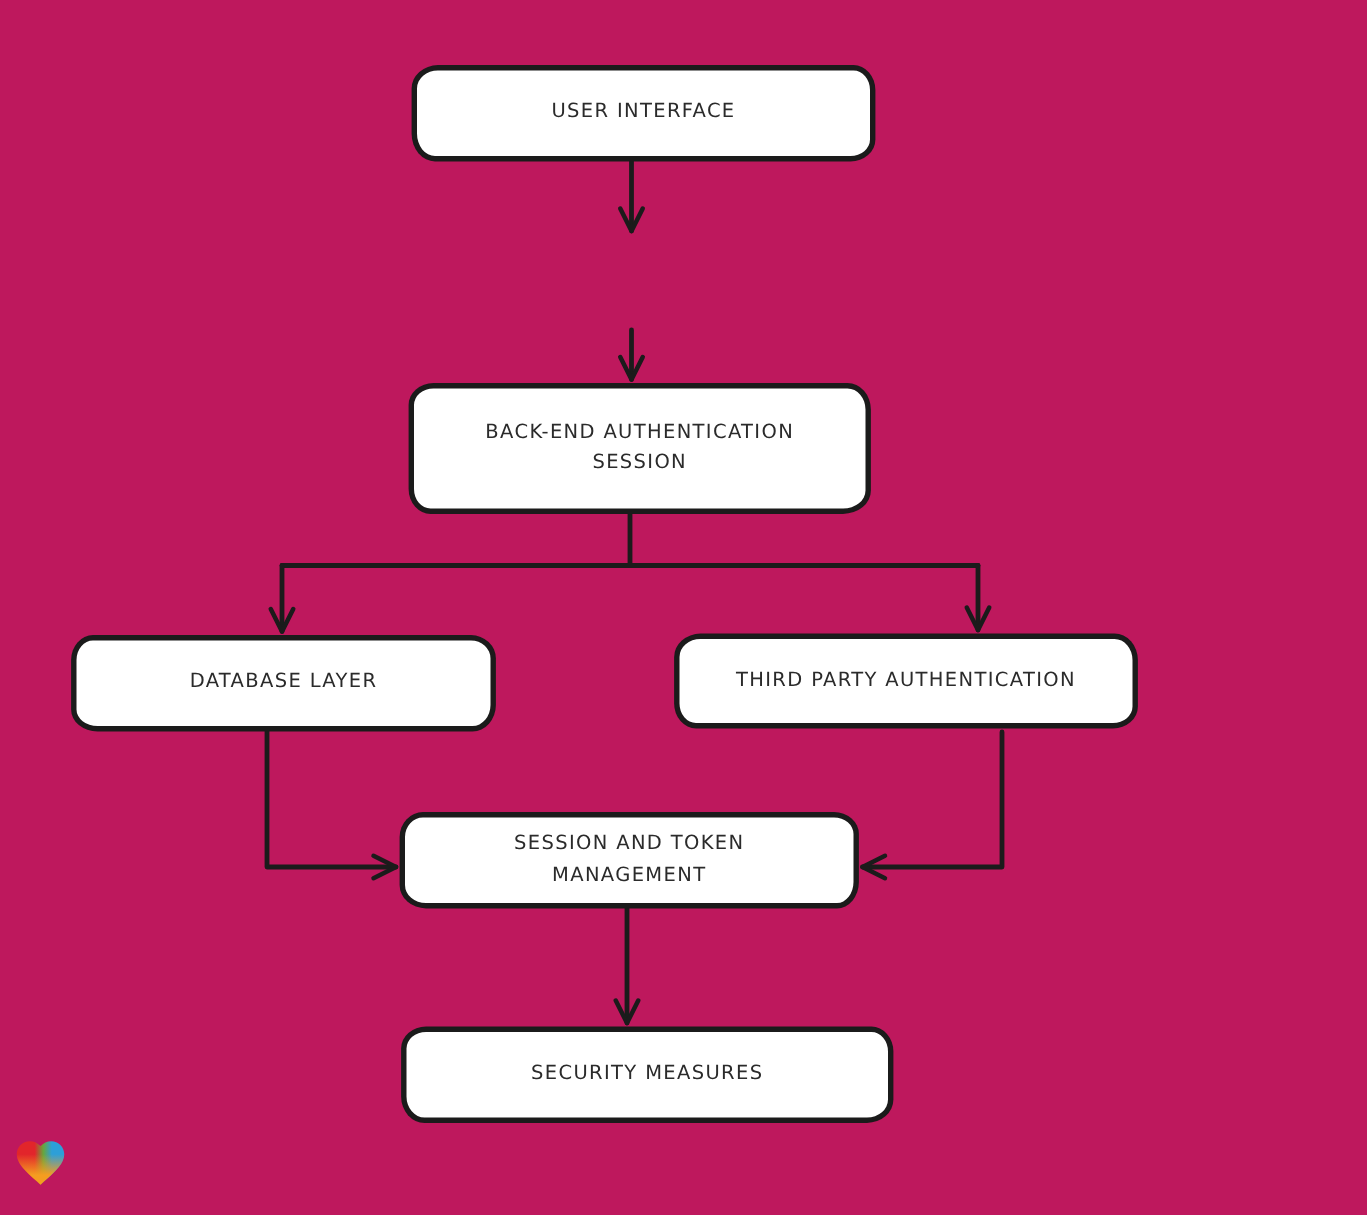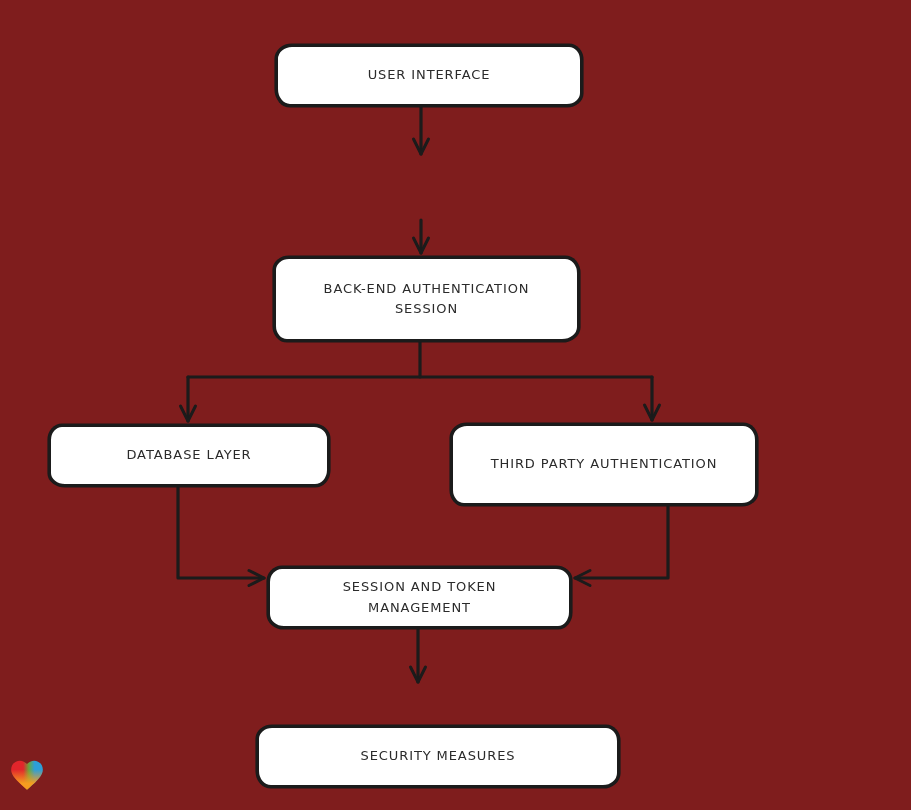--- a/index.html
+++ b/index.html
@@ -1,21 +1,21 @@
 <!DOCTYPE html>
 <html><head>
 <meta charset="utf-8">
 <style>
   * { margin: 0; padding: 0; box-sizing: border-box; }
   html, body { background: #ffffff; }
   .canvas {
     position: relative;
     width: 911px;
     height: 810px;
-    background: #7f1d1d;
+    background: #be185d;
     overflow: hidden;
     font-family: "DejaVu Sans", "Liberation Sans", sans-serif;
   }
   .edges {
     position: absolute;
     left: 0; top: 0;
     width: 911px; height: 810px;
     pointer-events: none;
   }
   .node {
@@ -32,24 +32,24 @@
     line-height: 1.55;
     box-shadow: 0 0 0 0.6px #1b1b1b;
   }
   .node .label { display: inline-block; }
   
   .n0 { left: 275px; top: 44px;  width: 308px; height: 63px; border-radius: 17px 14px 16px 15px / 15px 16px 14px 18px; }
   .n1 { left: 275px; top: 156px; width: 308px; height: 65px; border-radius: 15px 17px 14px 16px / 17px 14px 16px 15px; }
   .n2 { left: 273px; top: 256px; width: 307px; height: 86px; border-radius: 16px 15px 18px 14px / 14px 17px 15px 16px; }
   .n2 .label { max-width: 250px; }
   .n3 { left: 48px;  top: 424px; width: 282px; height: 63px; border-radius: 14px 16px 15px 17px / 16px 15px 17px 14px; }
-  .n4 { left: 450px; top: 423px; width: 308px; height: 83px; border-radius: 17px 15px 16px 14px / 15px 17px 14px 16px; }
-  .n5 { left: 267px; top: 542px; width: 305px; height: 63px; border-radius: 15px 16px 14px 17px / 16px 14px 17px 15px; margin-top: 24px; }
+  .n4 { left: 450px; top: 423px; width: 308px; height: 62px; border-radius: 17px 15px 16px 14px / 15px 17px 14px 16px; }
+  .n5 { left: 267px; top: 542px; width: 305px; height: 63px; border-radius: 15px 16px 14px 17px / 16px 14px 17px 15px; }
   .n5 .label { max-width: 210px; }
-  .n6 { left: 256px; top: 685px; width: 364px; height: 63px; border-radius: 16px 14px 17px 15px / 14px 16px 15px 17px; margin-top: 40px; }
+  .n6 { left: 268px; top: 685px; width: 327px; height: 63px; border-radius: 16px 14px 17px 15px / 14px 16px 15px 17px; }
   .logo {
     position: absolute;
     left: 8px; top: 756px;
     width: 38px; height: 38px;
   }
 </style>
 </head>
 <body>
 
 <div class="canvas">

